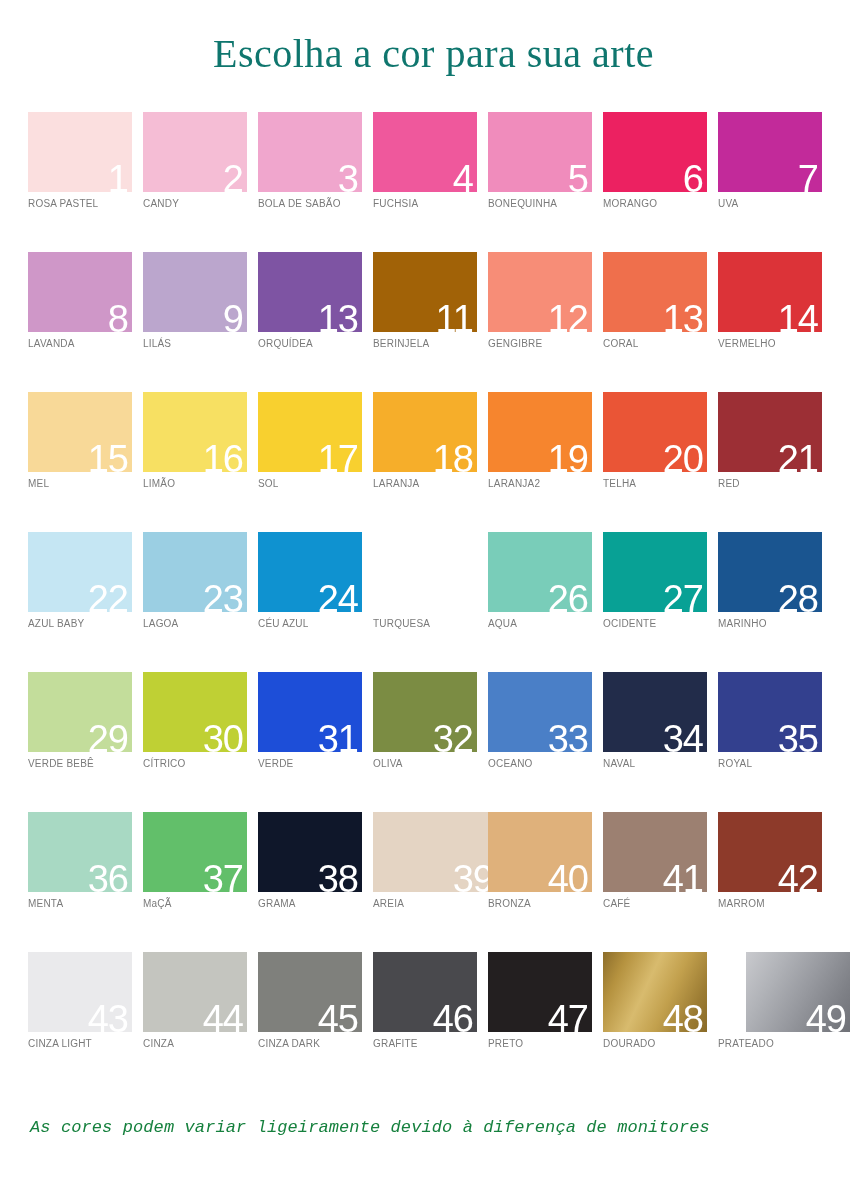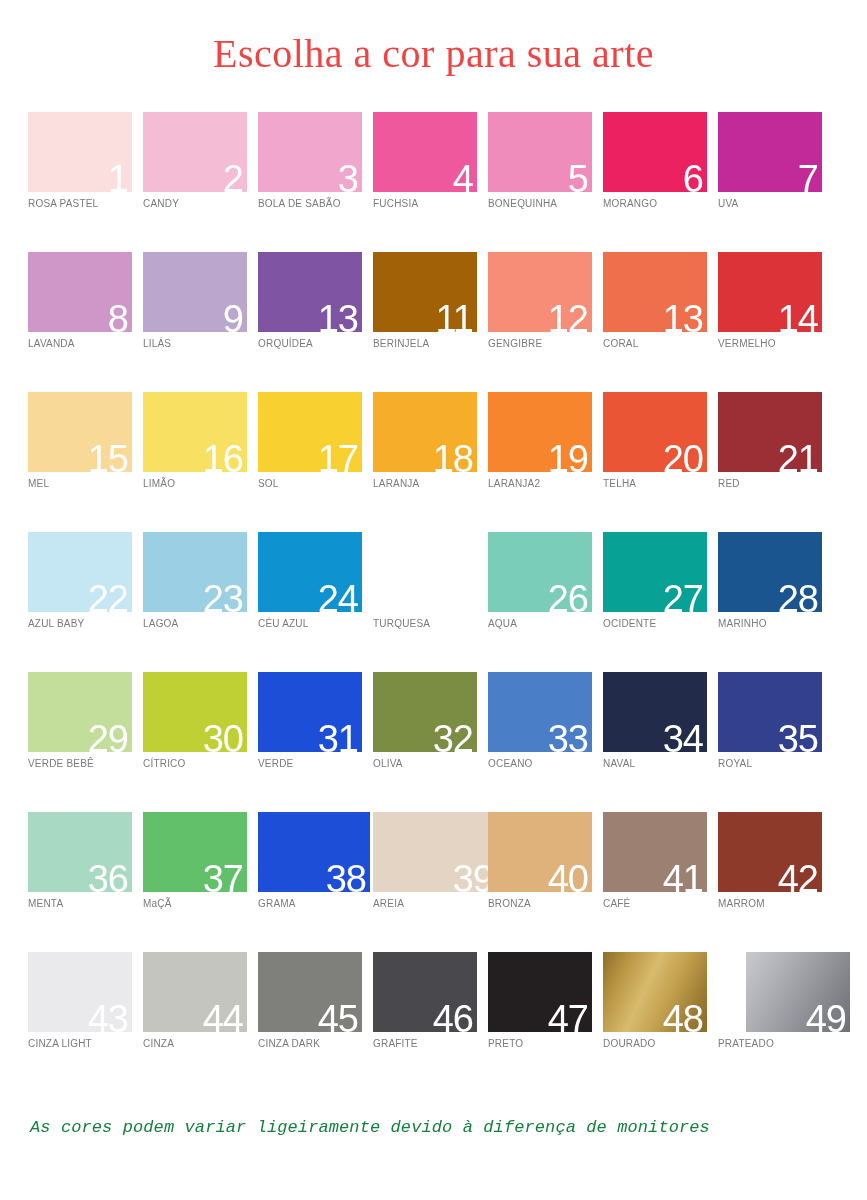--- a/index.html
+++ b/index.html
@@ -18,21 +18,21 @@
   #page-title {
     position: absolute;
     top: 30px;
     left: 0;
     width: 867px;
     text-align: center;
     font-family: "Liberation Serif", serif;
     font-size: 40px;
     font-weight: 400;
     letter-spacing: 0.5px;
-    color: #ef4444;
+    color: #0f766e;
     white-space: nowrap;
   }
 
   #palette-grid {
     position: absolute;
     top: 112px;
     left: 28px;
     width: 806px;
   }
 
@@ -322,21 +322,21 @@
         </div>
         <span class="swatch-label">MENTA</span>
       </div>
       <div class="swatch-cell">
         <div class="swatch-chip" style="background: rgb(98, 191, 106);">
           <span class="swatch-number">37</span>
         </div>
         <span class="swatch-label">MaÇÃ</span>
       </div>
       <div class="swatch-cell">
-        <div class="swatch-chip" style="background: #1d4ed8; padding-left: 8px;">
+        <div class="swatch-chip" style="background: #0f172a;">
           <span class="swatch-number">38</span>
         </div>
         <span class="swatch-label">GRAMA</span>
       </div>
       <div class="swatch-cell">
         <div class="swatch-chip" style="background: rgb(228, 212, 195); padding-left: 20px;">
           <span class="swatch-number">39</span>
         </div>
         <span class="swatch-label">AREIA</span>
       </div>

